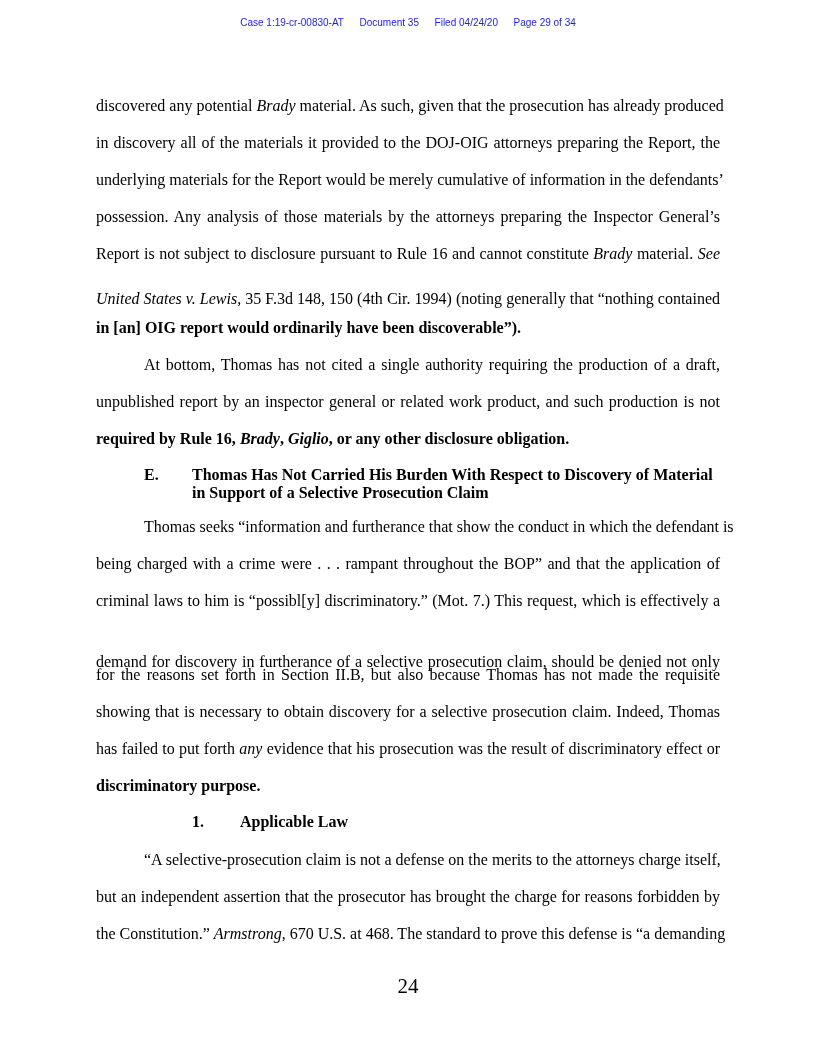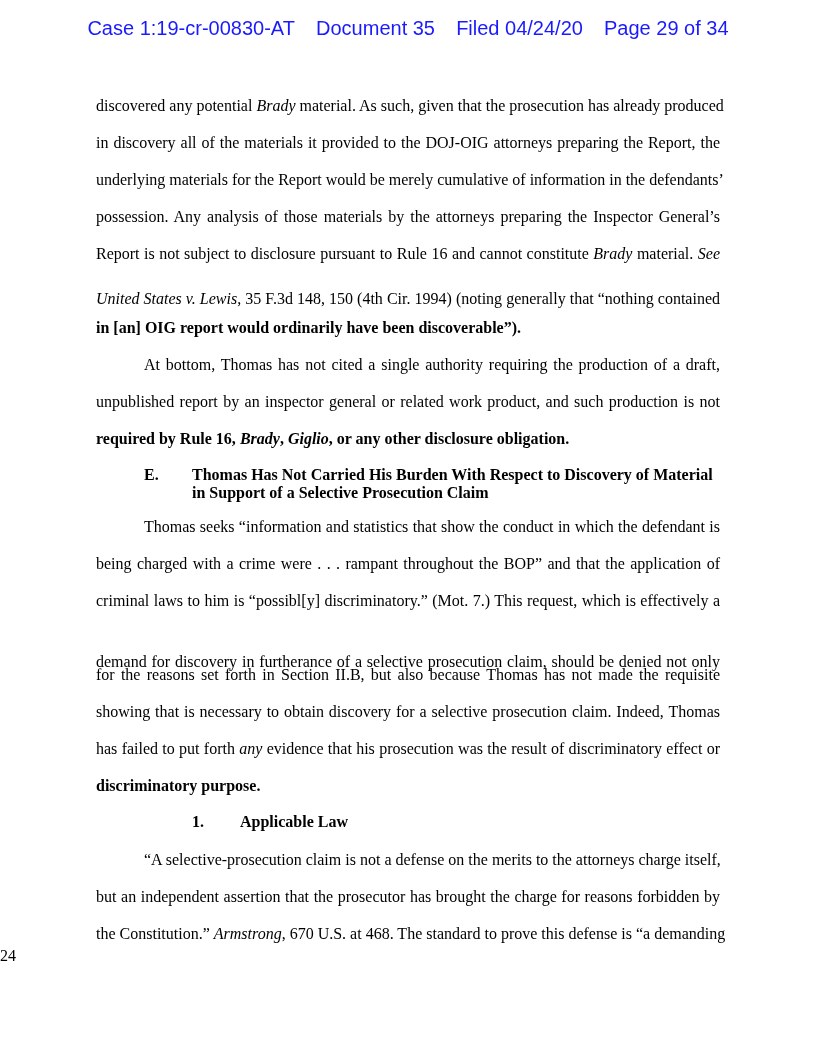--- a/index.html
+++ b/index.html
@@ -1,24 +1,24 @@
 <!DOCTYPE html>
 <html><head>
   <meta charset="utf-8">
   <style>
     html, body { margin: 0; padding: 0; background: #ffffff; }
     body { width: 816px; height: 1056px; position: relative; overflow: hidden; font-family: "Liberation Serif", serif; color: #000; }
-    .header { position: absolute; top: 17px; left: 0; width: 816px; text-align: center; font-family: "Liberation Sans", sans-serif; font-size: 20px; color: #1a1aff; white-space: pre; }
+    .header { position: absolute; top: 17px; left: 0; width: 816px; text-align: center; font-family: "Liberation Sans", sans-serif; font-size: 10px; color: #1a1aff; white-space: pre; }
     .header span { margin: 0 5px; }
     .line { position: absolute; left: 96px; width: 624px; font-size: 16px; line-height: 20px; white-space: nowrap; text-align: justify; text-align-last: justify; }
     .line.last { text-align-last: left; font-weight: bold; }
     .line.indent { left: 144px; width: 576px; }
     .heading { position: absolute; font-weight: bold; font-size: 16px; line-height: 18px; white-space: nowrap; }
     i { font-style: italic; }
-    .pagenum { position: absolute; top: 947px; left: 0; width: 816px; text-align: left; font-size: 16px; }
+    .pagenum { position: absolute; top: 974px; left: 0; width: 816px; text-align: center; font-size: 21px; }
   </style>
 </head>
 <body>
 
 <div class="header"><span>Case 1:19-cr-00830-AT</span>  <span>Document 35</span>  <span>Filed 04/24/20</span>  <span>Page 29 of 34</span></div>
 
 <div class="line" style="top:96px"><span>discovered any potential </span><i>Brady</i><span> material.  As such, given that the prosecution has already produced</span></div>
 <div class="line" style="top:133px">in discovery all of the materials it provided to the DOJ-OIG attorneys preparing the Report, the</div>
 <div class="line" style="top:170px">underlying materials for the Report would be merely cumulative of information in the defendants’</div>
 <div class="line" style="top:207px">possession.  Any analysis of those materials by the attorneys preparing the Inspector General’s</div>
@@ -27,21 +27,21 @@
 <div class="line last" style="top:318px">in [an] OIG report would ordinarily have been discoverable”).</div>
 
 <div class="line indent" style="top:355px">At bottom, Thomas has not cited a single authority requiring the production of a draft,</div>
 <div class="line" style="top:392px">unpublished report by an inspector general or related work product, and such production is not</div>
 <div class="line last" style="top:429px"><span>required by Rule 16, </span><i>Brady</i><span>, </span><i>Giglio</i><span>, or any other disclosure obligation.</span></div>
 
 <div class="heading" style="top:466px; left:144px">E.</div>
 <div class="heading" style="top:466px; left:192px">Thomas Has Not Carried His Burden With Respect to Discovery of Material</div>
 <div class="heading" style="top:484px; left:192px">in Support of a Selective Prosecution Claim</div>
 
-<div class="line indent" style="top:517px">Thomas seeks “information and statistics that show the conduct in which the defendant is</div>
+<div class="line indent" style="top:517px">Thomas seeks “information and furtherance that show the conduct in which the defendant is</div>
 <div class="line" style="top:554px">being charged with a crime were . . . rampant throughout the BOP” and that the application of</div>
 <div class="line" style="top:591px">criminal laws to him is “possibl[y] discriminatory.”  (Mot. 7.)  This request, which is effectively a</div>
 <div class="line" style="top:652px">demand for discovery in furtherance of a selective prosecution claim, should be denied not only</div>
 <div class="line" style="top:665px">for the reasons set forth in Section II.B, but also because Thomas has not made the requisite</div>
 <div class="line" style="top:702px">showing that is necessary to obtain discovery for a selective prosecution claim.  Indeed, Thomas</div>
 <div class="line" style="top:739px"><span>has failed to put forth </span><i>any</i><span> evidence that his prosecution was the result of discriminatory effect or</span></div>
 <div class="line last" style="top:776px">discriminatory purpose.</div>
 
 <div class="heading" style="top:813px; left:192px">1.</div>
 <div class="heading" style="top:813px; left:240px">Applicable Law</div>

